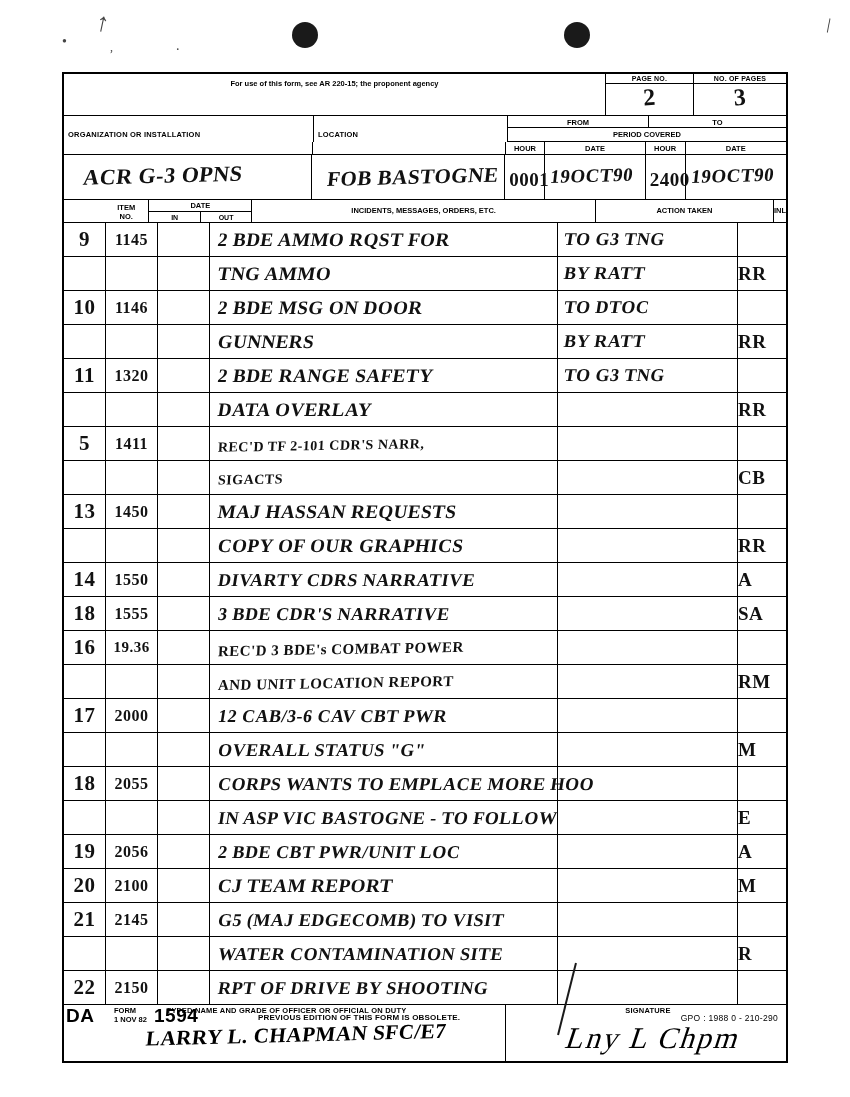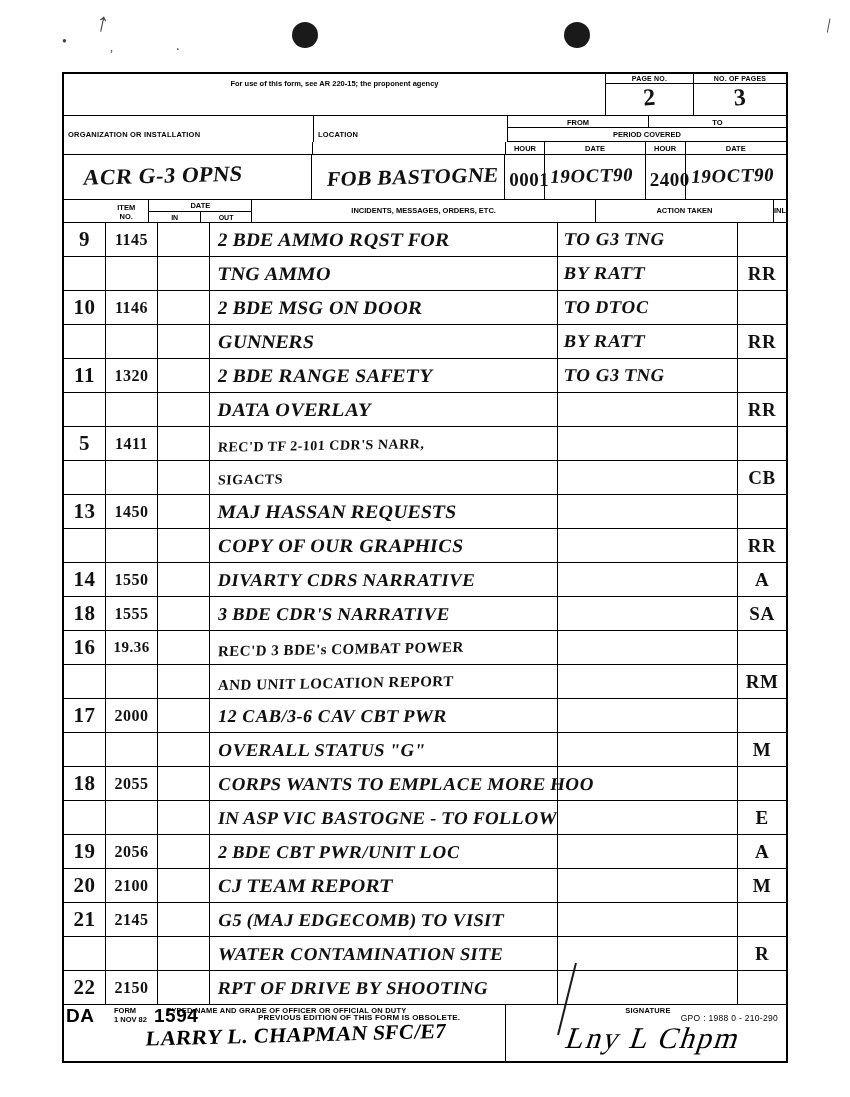--- a/index.html
+++ b/index.html
@@ -193,21 +193,21 @@
     font-size: 18px;
     line-height: 33px;
     padding-left: 6px;
     white-space: nowrap;
   }
   .e-inl {
     flex: 1;
     font-family: "Liberation Serif", serif;
     font-weight: bold;
     font-size: 19px;
-    text-align: center;
+    text-align: left;
     line-height: 33px;
   }
   .sk { display: inline-block; transform: skewX(-9deg); }
   .sk2 { display: inline-block; transform: skewX(-4deg) rotate(-1deg); }
   .sm { font-size: 15px; }
   .smr { font-size: 14px; }
 
   
   .sigrow { height: 56px; text-align: center; }
   .sig-name { width: 442px; }

